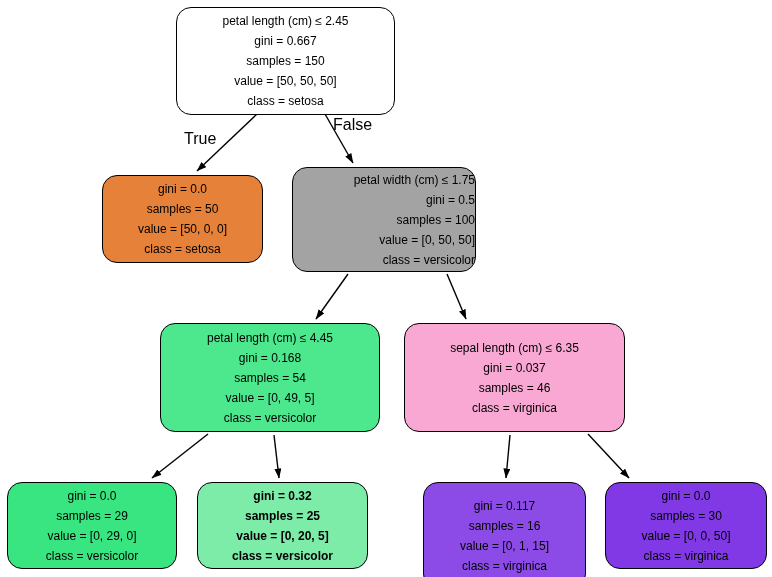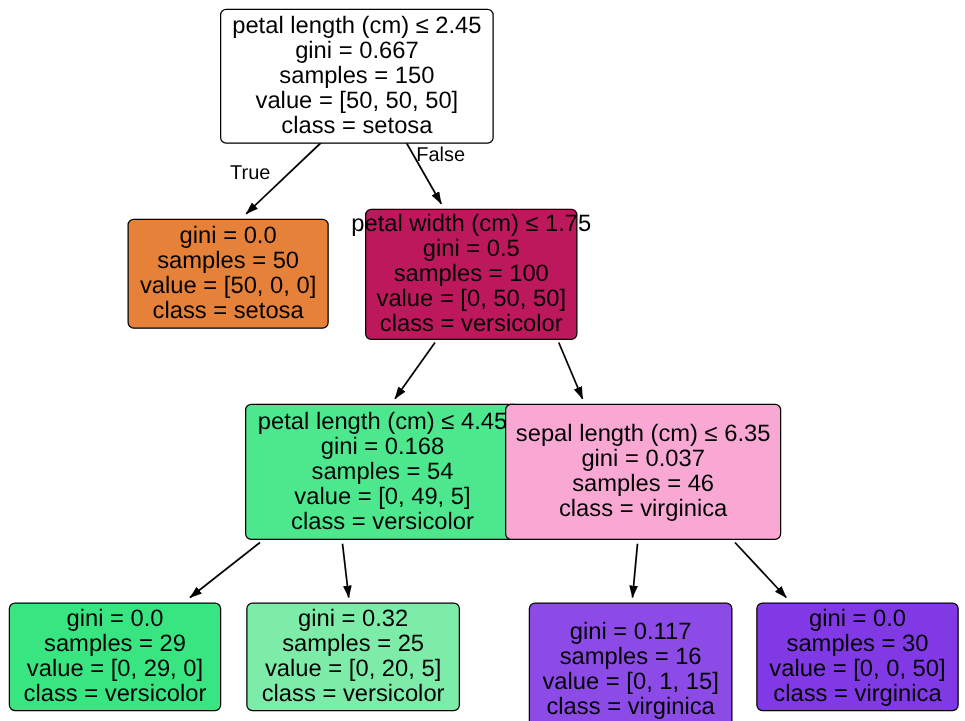--- a/index.html
+++ b/index.html
@@ -8,28 +8,28 @@
     width:772px;height:577px;
     background:#ffffff;
     font-family:"Liberation Sans", sans-serif;
     overflow:hidden;
   }
   #edges{position:absolute;left:0;top:0;width:772px;height:577px;}
   .node{
     position:absolute;
     box-sizing:border-box;
     border:1.5px solid #000000;
-    border-radius:5px;
+    border-radius:15px;
     display:flex;
     flex-direction:column;
     justify-content:center;
     align-items:center;
     text-align:center;
     color:#000000;
-    font-size:19px;
+    font-size:12px;
     line-height:20px;
     white-space:nowrap;
   }
   .edge-label{
     position:absolute;
     color:#000000;
     font-size:16px;
     line-height:18px;
   }
 </style>
@@ -65,29 +65,29 @@
     <div>class = setosa</div>
   </div>
 
   <div class="node" style="left: 102px; top: 175px; width: 161px; height: 88px; background: rgb(229, 129, 57);">
     <div>gini = 0.0</div>
     <div>samples = 50</div>
     <div>value = [50, 0, 0]</div>
     <div>class = setosa</div>
   </div>
 
-  <div class="node" style="left: 292px; top: 167px; width: 170px; height: 105px; background: #be185d;">
+  <div class="node" style="left: 292px; top: 167px; width: 184px; height: 105px; background: #a3a3a3; align-items: flex-end;">
     <div>petal width (cm) ≤ 1.75</div>
     <div>gini = 0.5</div>
     <div>samples = 100</div>
     <div>value = [0, 50, 50]</div>
     <div>class = versicolor</div>
   </div>
 
-  <div class="node" style="left: 160px; top: 323px; width: 220px; height: 109px; background: rgb(77, 232, 142); margin-left: 36px;">
+  <div class="node" style="left: 160px; top: 323px; width: 220px; height: 109px; background: rgb(77, 232, 142);">
     <div>petal length (cm) ≤ 4.45</div>
     <div>gini = 0.168</div>
     <div>samples = 54</div>
     <div>value = [0, 49, 5]</div>
     <div>class = versicolor</div>
   </div>
 
   <div class="node" style="left: 404px; top: 323px; width: 221px; height: 109px; background: #f9a8d4;">
     <div>sepal length (cm) ≤ 6.35</div>
     <div>gini = 0.037</div>
@@ -95,21 +95,21 @@
     <div>class = virginica</div>
   </div>
 
   <div class="node" style="left: 7px; top: 482px; width: 170px; height: 87px; background: rgb(57, 229, 129);">
     <div>gini = 0.0</div>
     <div>samples = 29</div>
     <div>value = [0, 29, 0]</div>
     <div>class = versicolor</div>
   </div>
 
-  <div class="node" style="left: 197px; top: 482px; width: 171px; height: 87px; background: rgb(125, 236, 169);">
+  <div class="node" style="left: 197px; top: 482px; width: 171px; height: 87px; background: rgb(125, 236, 169); font-weight: bold;">
     <div>gini = 0.32</div>
     <div>samples = 25</div>
     <div>value = [0, 20, 5]</div>
     <div>class = versicolor</div>
   </div>
 
   <div class="node" style="left: 423px; top: 482px; width: 163px; height: 107px; background: rgb(140, 75, 231);">
     <div>gini = 0.117</div>
     <div>samples = 16</div>
     <div>value = [0, 1, 15]</div>

